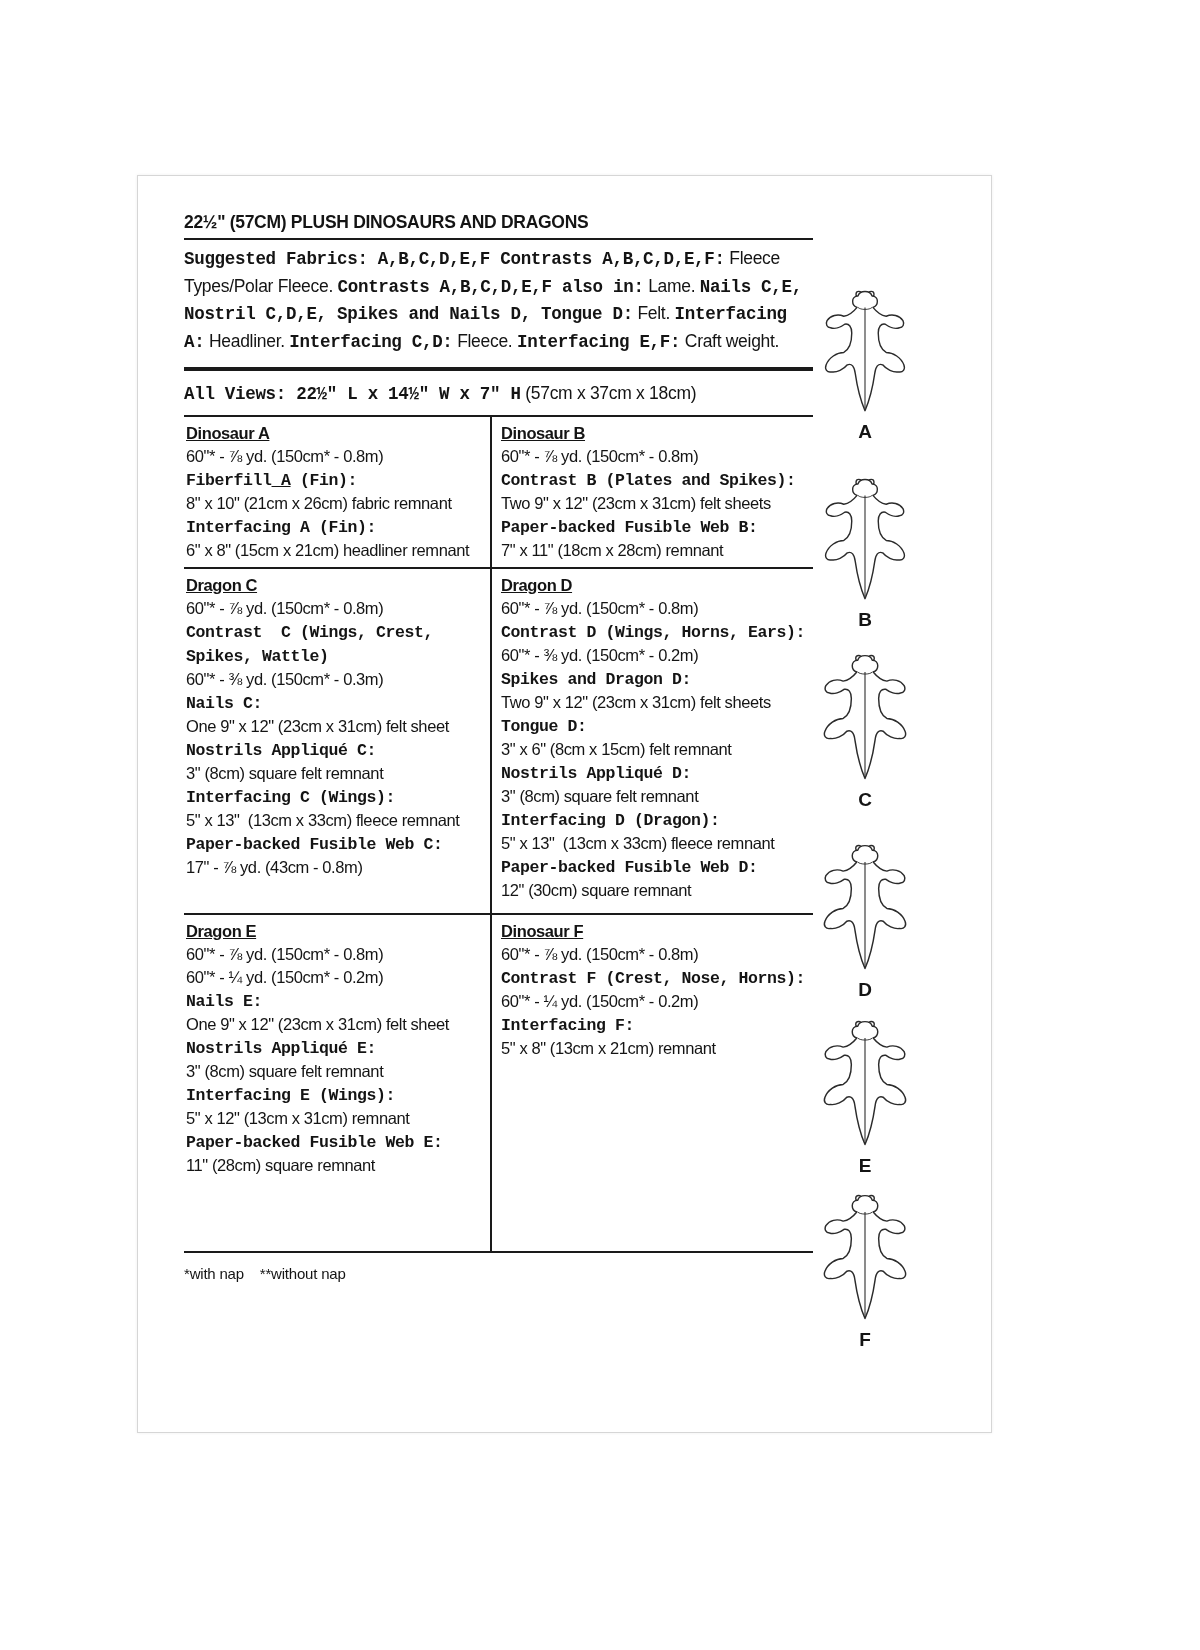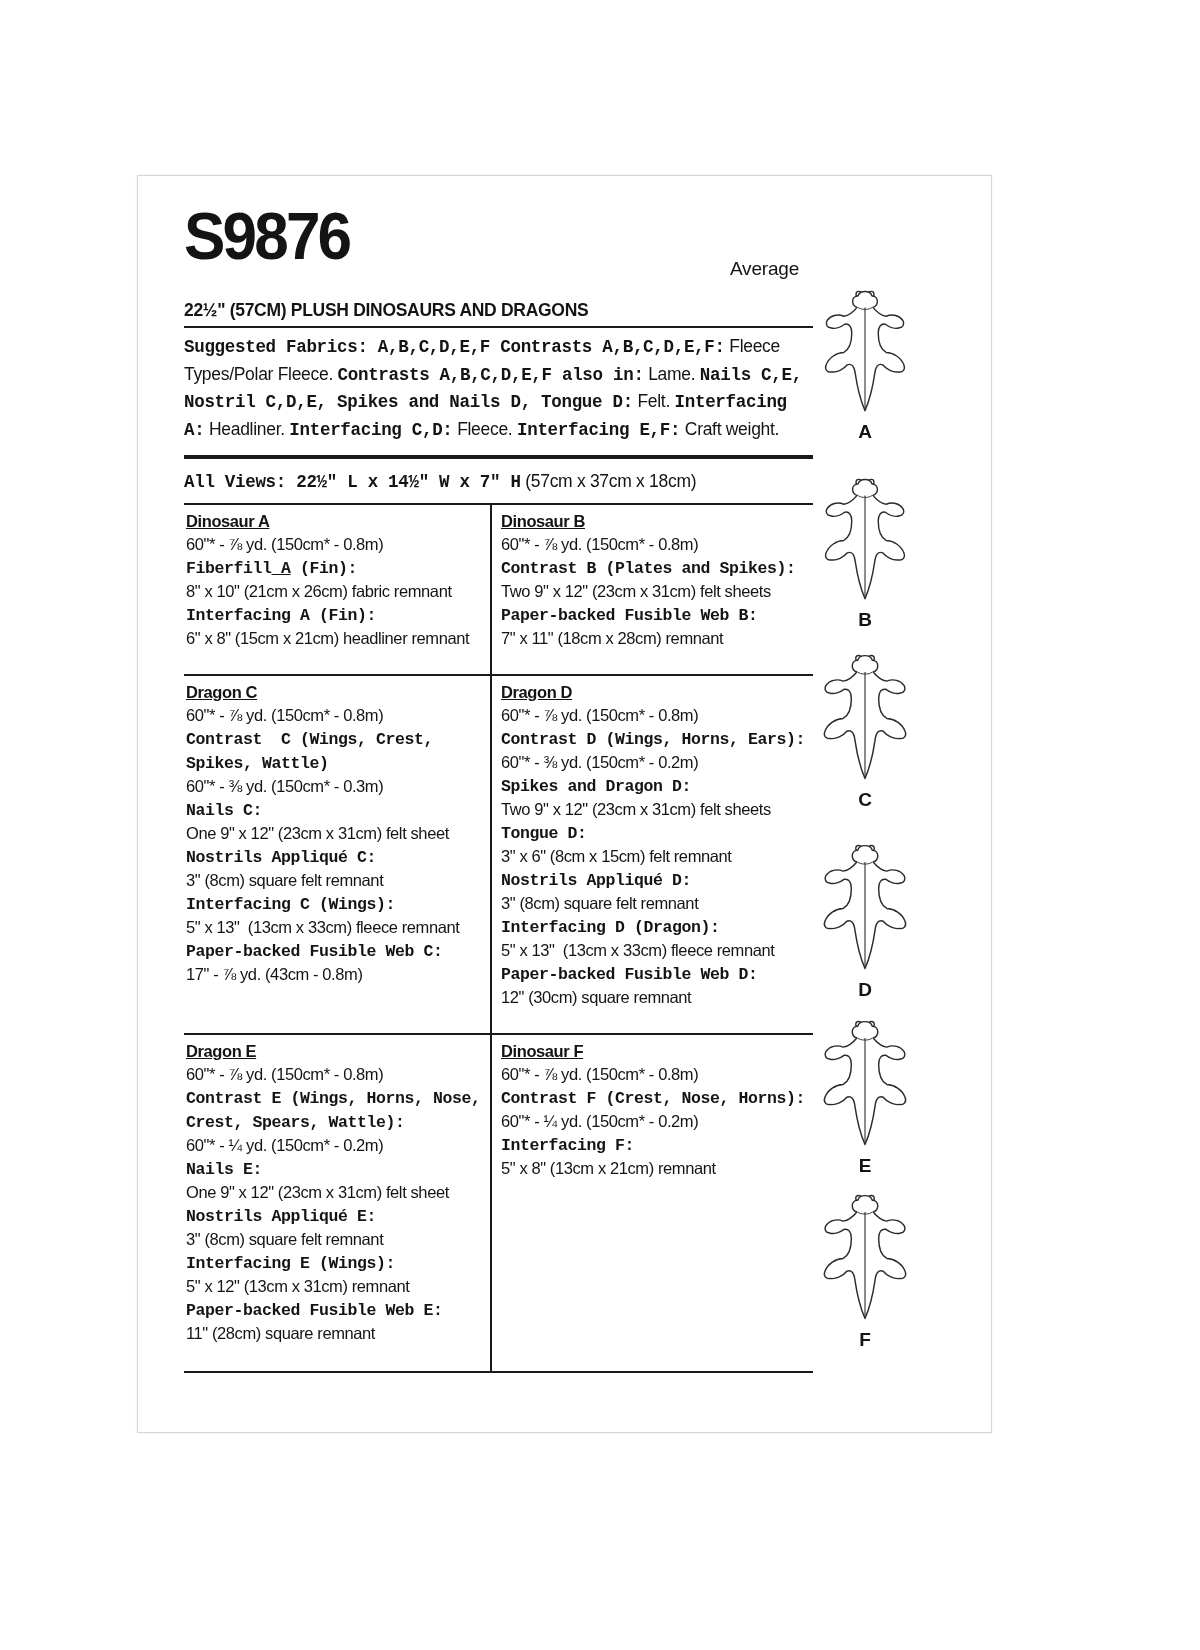--- a/index.html
+++ b/index.html
@@ -18,42 +18,38 @@
   .para-allviews{margin:9px 0 7px 0;}
   .b{font-weight:bold;font-family:Liberation Mono, monospace;}
   .u{text-decoration:underline;}
   .vtable{border-top:2.5px solid #1a1a1a;border-bottom:2.5px solid #1a1a1a;}
   .vrow{display:flex;}
   .vrow + .vrow{border-top:2.5px solid #1a1a1a;}
   .r1{min-height:138px;}
   .r2{min-height:344px;}
   .r3{min-height:336px;}
   .cell{box-sizing:border-box;font-size:16.5px;line-height:23px;letter-spacing:-.4px;
-    padding:5px 4px 24px 2px;}
+    padding:5px 4px 5px 2px;}
   .cell-left{width:308px;border-right:2px solid #1a1a1a;}
   .cell-right{flex:1;padding-left:9px;}
   .view-title{font-weight:bold;text-decoration:underline;}
   .view-line{white-space:pre-wrap;}
   .footnote{font-size:15px;margin:12px 0 0 0;white-space:pre;letter-spacing:-.2px;}
   .fig{position:absolute;left:642px;width:170px;margin:0;text-align:center;}
   .fig svg{display:block;margin:0 auto;}
   .fig figcaption{font-weight:bold;font-size:19px;margin-top:5px;}
   .fig-a{top:112px;} .fig-b{top:300px;} .fig-c{top:476px;}
   .fig-d{top:666px;} .fig-e{top:842px;} .fig-f{top:1016px;}
 </style>
 </head>
 <body>
 
 <div class="page">
 
   <div class="content">
-    <div class="header-row">
-      <h1 class="pattern-number">S9876</h1>
-      <div class="difficulty">Average</div>
-    </div>
 
     <h2 class="pattern-title">22½" (57CM) PLUSH DINOSAURS AND DRAGONS</h2>
     <hr class="rule">
 
     <p class="para"><span class="b">Suggested Fabrics: A,B,C,D,E,F Contrasts A,B,C,D,E,F:</span><span> Fleece Types/Polar Fleece. </span><span class="b">Contrasts A,B,C,D,E,F also in:</span><span> Lame. </span><span class="b">Nails C,E, Nostril C,D,E, Spikes and Nails D, Tongue D:</span><span> Felt. </span><span class="b">Interfacing A:</span><span> Headliner. </span><span class="b">Interfacing C,D:</span><span> Fleece. </span><span class="b">Interfacing E,F:</span><span> Craft weight.</span></p>
     <hr class="rule">
 
     <hr class="rule">
 
     <p class="para para-allviews"><span class="b">All Views: 22½" L x 14½" W x 7" H</span><span> (57cm x 37cm x 18cm)</span></p>
@@ -106,21 +102,20 @@
             <div class="view-line"><span class="b">Interfacing D (Dragon):</span></div>
             <div class="view-line"><span>5" x 13"  (13cm x 33cm) fleece remnant</span></div>
             <div class="view-line"><span class="b">Paper-backed Fusible Web D:</span></div>
             <div class="view-line"><span>12" (30cm) square remnant</span></div>
           </div>
       </div>
       <div class="vrow r3">
         <div class="cell cell-left">
             <div class="view-title">Dragon E</div>
             <div class="view-line"><span>60"* - ⅞ yd. (150cm* - 0.8m)</span></div>
-            <div class="view-line"><span class="b">Contrast E (Wings, Horns, Nose, Crest, Spears, Wattle):</span></div>
             <div class="view-line"><span>60"* - ¼ yd. (150cm* - 0.2m)</span></div>
             <div class="view-line"><span class="b">Nails E:</span></div>
             <div class="view-line"><span>One 9" x 12" (23cm x 31cm) felt sheet</span></div>
             <div class="view-line"><span class="b">Nostrils Appliqué E:</span></div>
             <div class="view-line"><span>3" (8cm) square felt remnant</span></div>
             <div class="view-line"><span class="b">Interfacing E (Wings):</span></div>
             <div class="view-line"><span>5" x 12" (13cm x 31cm) remnant</span></div>
             <div class="view-line"><span class="b">Paper-backed Fusible Web E:</span></div>
             <div class="view-line"><span>11" (28cm) square remnant</span></div>
           </div>
@@ -128,20 +123,21 @@
             <div class="view-title">Dinosaur F</div>
             <div class="view-line"><span>60"* - ⅞ yd. (150cm* - 0.8m)</span></div>
             <div class="view-line"><span class="b">Contrast F (Crest, Nose, Horns):</span></div>
             <div class="view-line"><span>60"* - ¼ yd. (150cm* - 0.2m)</span></div>
             <div class="view-line"><span class="b">Interfacing F:</span></div>
             <div class="view-line"><span>5" x 8" (13cm x 21cm) remnant</span></div>
           </div>
       </div>
     </div>
 
+    <p class="footnote">*with nap    **without nap</p>
   </div>
 
   <figure class="fig fig-a">
     <svg width="98" height="128" viewBox="0 0 100 145">
   <circle cx="43" cy="7" r="3.2" fill="#ffffff" stroke="#2b2b2b" stroke-width="1.5"></circle>
   <circle cx="57" cy="7" r="3.2" fill="#ffffff" stroke="#2b2b2b" stroke-width="1.5"></circle>
   <path fill="#ffffff" stroke="#2b2b2b" stroke-width="1.6" stroke-linejoin="round" d="
     M50,4 C46,4 43,6 42,9 C38,9 36,12 36,15 C36,18 38,21 41,22
     C37,27 33,31 26,32 C19,29 11,31 7,37 C5,41 7,45 11,45
     C16,47 23,44 27,41 C32,40 35,44 35,51 C35,61 33,69 26,73

